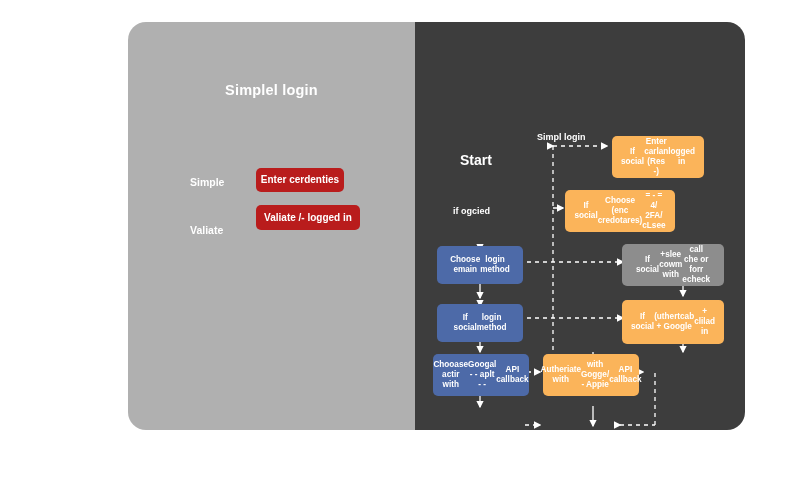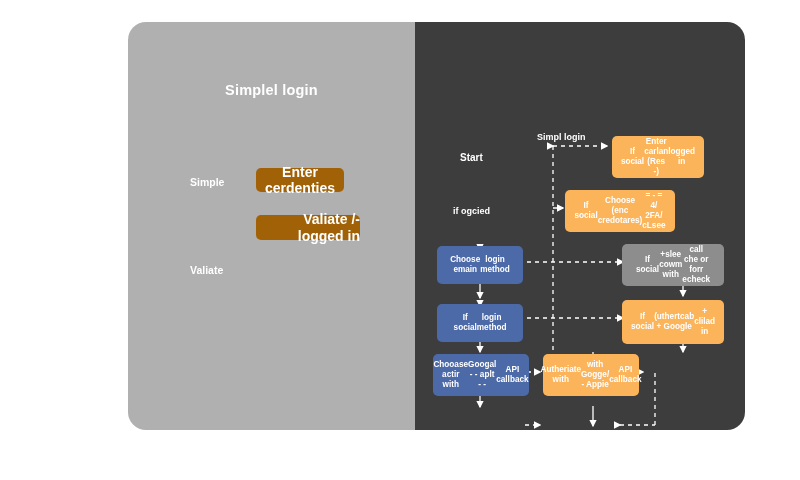--- a/index.html
+++ b/index.html
@@ -12,52 +12,52 @@
   #right-panel{left:415px;width:330px;background:#3d3d3d;
     border-top-right-radius:18px;border-bottom-right-radius:18px;}
 
   .panel-title{position:absolute;width:100%;text-align:center;
     color:#ffffff;font-weight:bold;font-size:14.5px;letter-spacing:.2px;}
   #left-title{top:60px;}
   #right-title{top:60px;}
 
   .side-label{position:absolute;color:#ffffff;font-weight:bold;font-size:10.5px;}
 
-  .btn-red{position:absolute;background:#a16207;border-radius:5px;
-    color:#ffffff;font-weight:bold;font-size:14px;
+  .btn-red{position:absolute;background:#b91c1c;border-radius:5px;
+    color:#ffffff;font-weight:bold;font-size:10px;
     display:flex;align-items:center;justify-content:center;text-align:center;
     line-height:1.15;}
 
   .node{position:absolute;border-radius:5px;color:#ffffff;
     font-weight:bold;font-size:8.2px;line-height:1.25;text-align:center;
     display:flex;align-items:center;justify-content:center;
     padding:2px 19px;box-sizing:border-box;}
   .node.blue{background:#4d6aa8;}
   .node.orange{background:#f9b council;}
   .node.orange{background:#fbb45a;}
   .node.gray{background:#8d8d8d;}
 
-  .dark-label{position:absolute;color:#ffffff;font-weight:bold;font-size:10px;}
+  .dark-label{position:absolute;color:#ffffff;font-weight:bold;font-size:14px;}
 
   .conn{position:absolute;}
   svg{overflow:visible;}
 </style>
 </head>
 <body>
 
 <div id="canvas">
 
   <div class="panel" id="left-panel">
     <div class="panel-title" id="left-title">Simplel login</div>
 
     <div class="side-label" style="left:62px;top:154px;">Simple</div>
     <div class="btn-red" style="left:128px;top:146px;width:88px;height:24px;">Enter cerdenties</div>
 
-    <div class="side-label" style="left:62px;top:202px;margin-top:40px;">Valiate</div>
-    <div class="btn-red" style="left:128px;top:193px;width:104px;height:25px;text-align:right;">Valiate /- logged in</div>
+    <div class="side-label" style="left:62px;top:202px;">Valiate</div>
+    <div class="btn-red" style="left:128px;top:183px;width:104px;height:25px;text-align:right;">Valiate /- logged in</div>
   </div>
 
   <div class="panel" id="right-panel">
 
     <svg class="conn" style="left:0;top:0;width:330px;height:436px;">
       <defs>
         <marker id="ah" markerWidth="6" markerHeight="6" refX="5" refY="3" orient="auto">
           <path d="M0,0 L6,3 L0,6 Z" fill="#ffffff"></path>
         </marker>
         <marker id="ahs" markerWidth="6" markerHeight="6" refX="5" refY="3" orient="auto">

